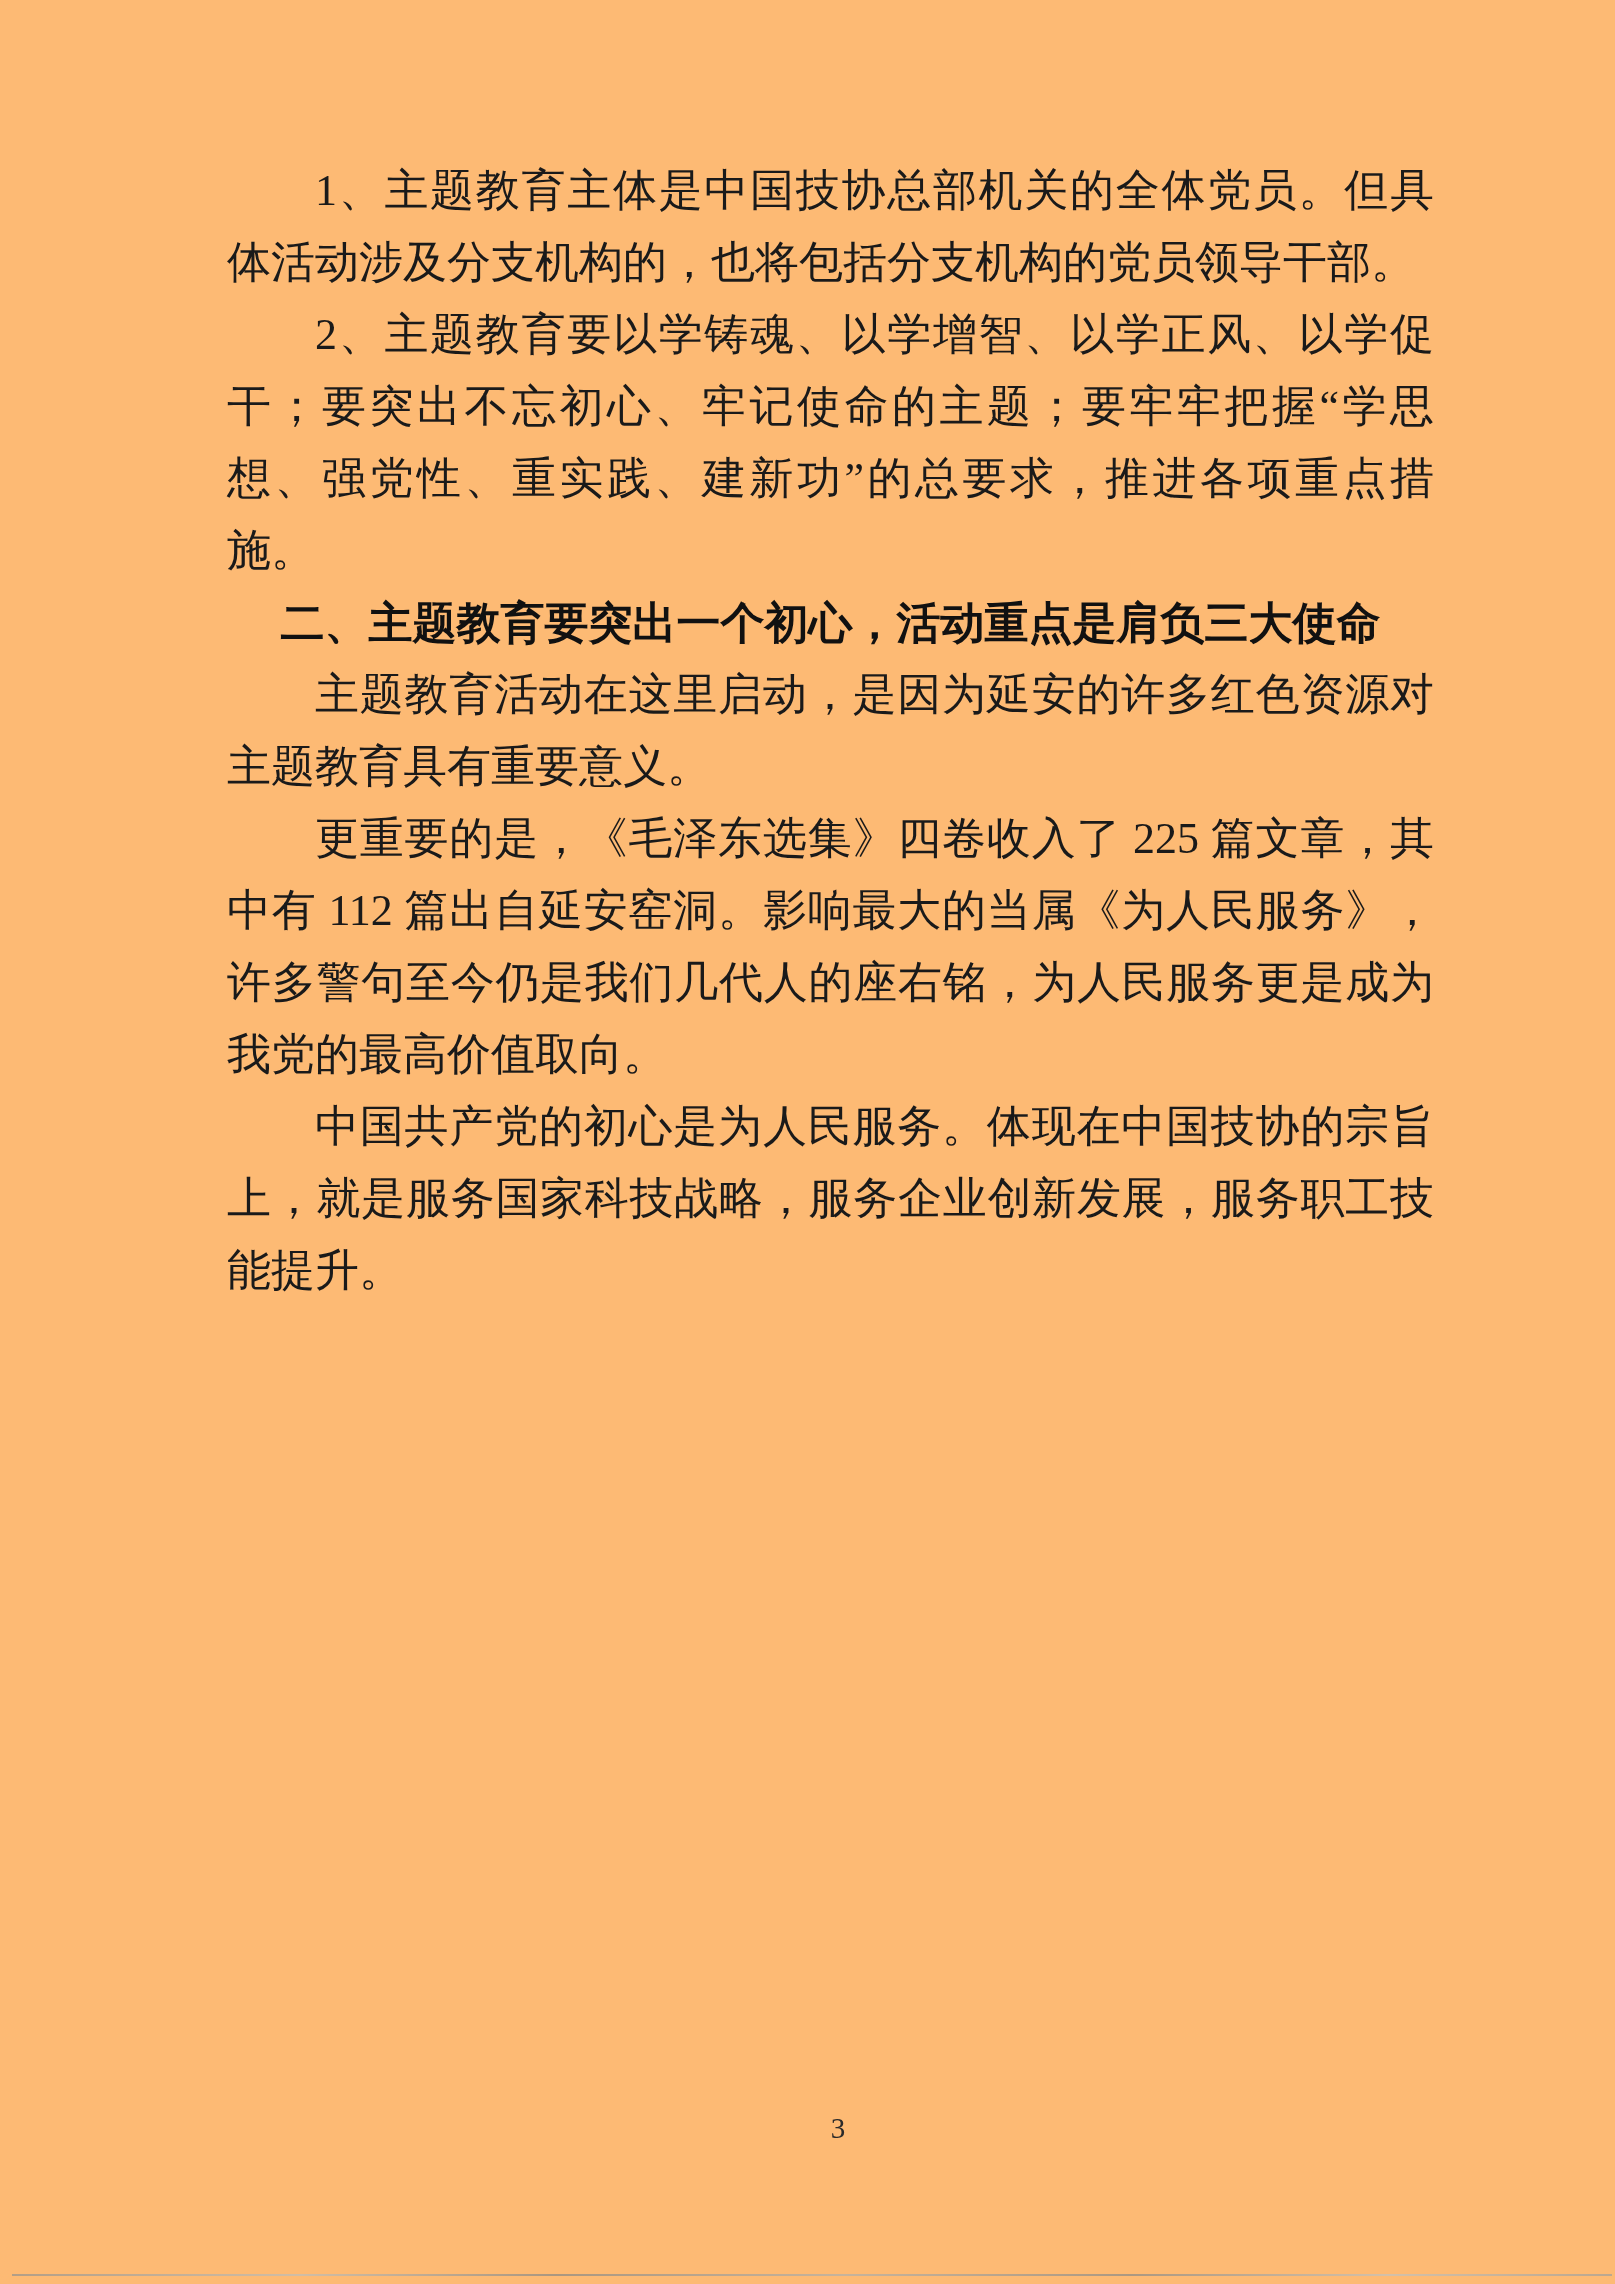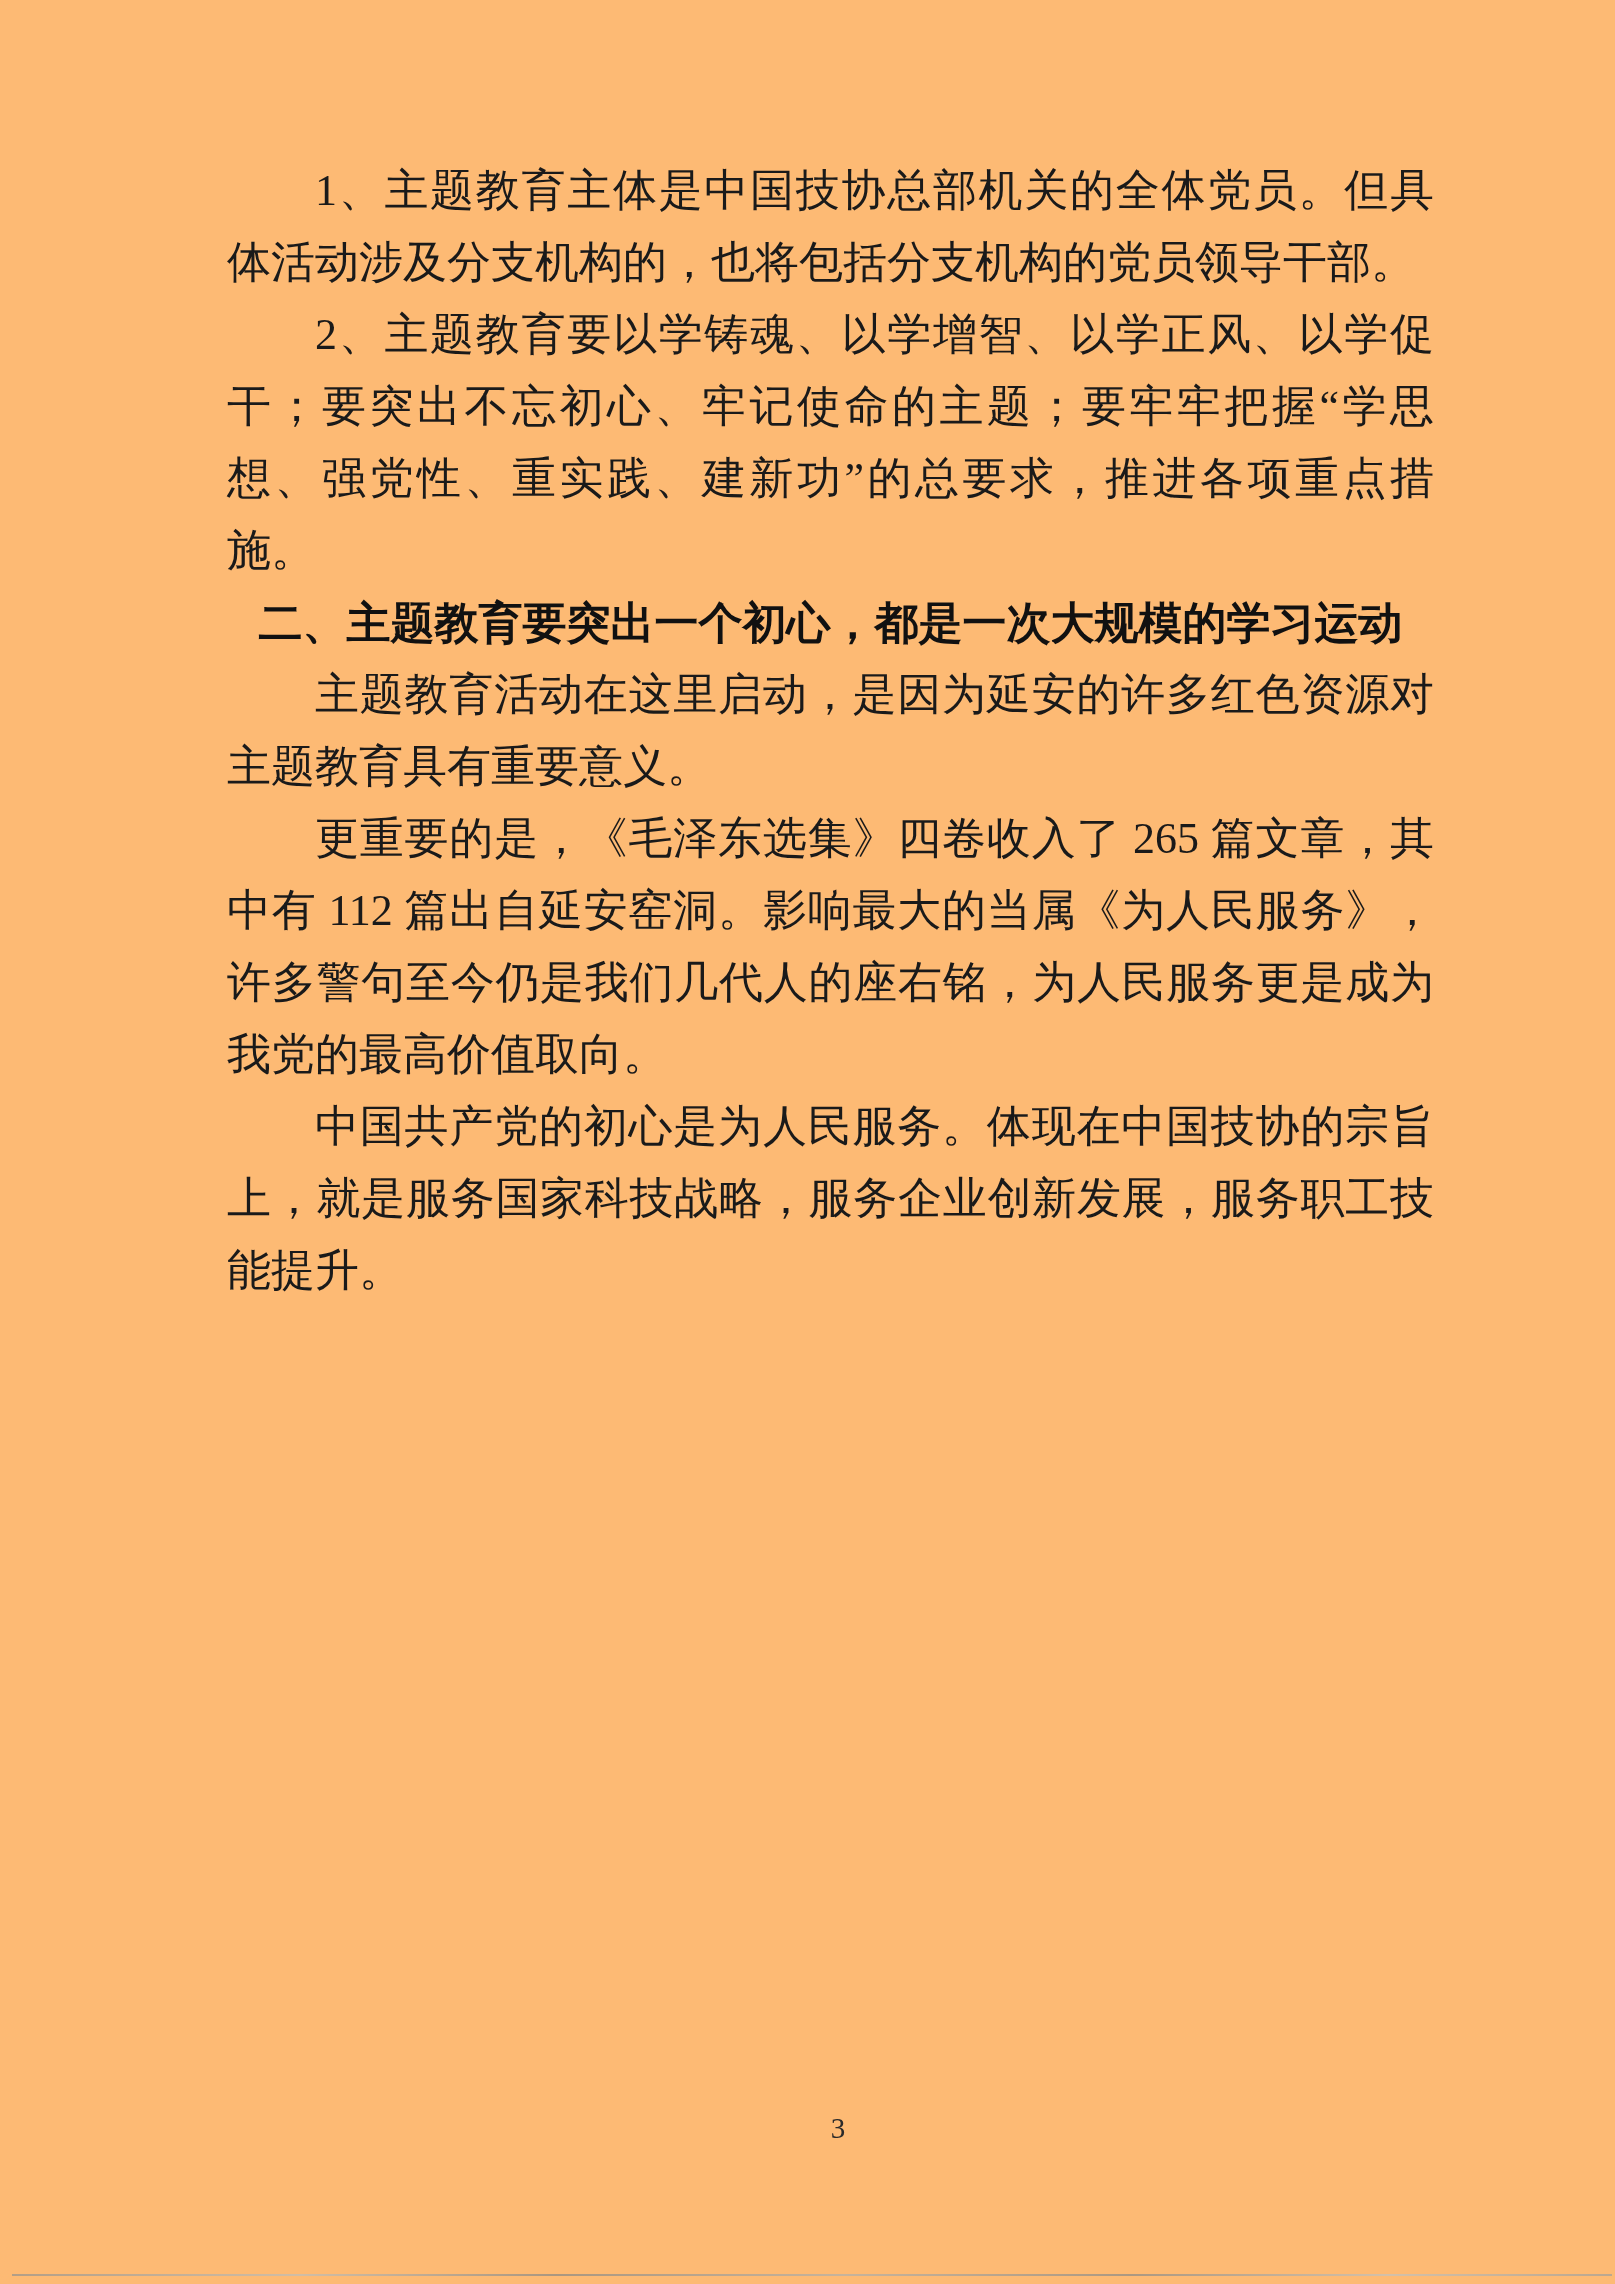--- a/index.html
+++ b/index.html
@@ -66,24 +66,24 @@
   }
 </style>
 </head>
 <body>
 
 <div class="page">
   <div class="content">
     <p>1、主题教育主体是中国技协总部机关的全体党员。但具体活动涉及分支机构的，也将包括分支机构的党员领导干部。</p>
     <p>2、主题教育要以学铸魂、以学增智、以学正风、以学促干；要突出不忘初心、牢记使命的主题；要牢牢把握“学思想、强党性、重实践、建新功”的总要求，推进各项重点措施。</p>
 
-    <h2 class="section-heading">二、主题教育要突出一个初心，都是一次大规模的学习运动</h2>
+    <h2 class="section-heading">二、主题教育要突出一个初心，活动重点是肩负三大使命</h2>
 
     <p>主题教育活动在这里启动，是因为延安的许多红色资源对主题教育具有重要意义。</p>
-    <p>更重要的是，《毛泽东选集》四卷收入了 265 篇文章，其中有 112 篇出自延安窑洞。影响最大的当属《为人民服务》，许多警句至今仍是我们几代人的座右铭，为人民服务更是成为我党的最高价值取向。</p>
+    <p>更重要的是，《毛泽东选集》四卷收入了 225 篇文章，其中有 112 篇出自延安窑洞。影响最大的当属《为人民服务》，许多警句至今仍是我们几代人的座右铭，为人民服务更是成为我党的最高价值取向。</p>
     <p>中国共产党的初心是为人民服务。体现在中国技协的宗旨上，就是服务国家科技战略，服务企业创新发展，服务职工技能提升。</p>
   </div>
 
   <div class="page-number">3</div>
 
   <div class="scan-edge-line"></div>
 </div>
 
 
 </body></html>

